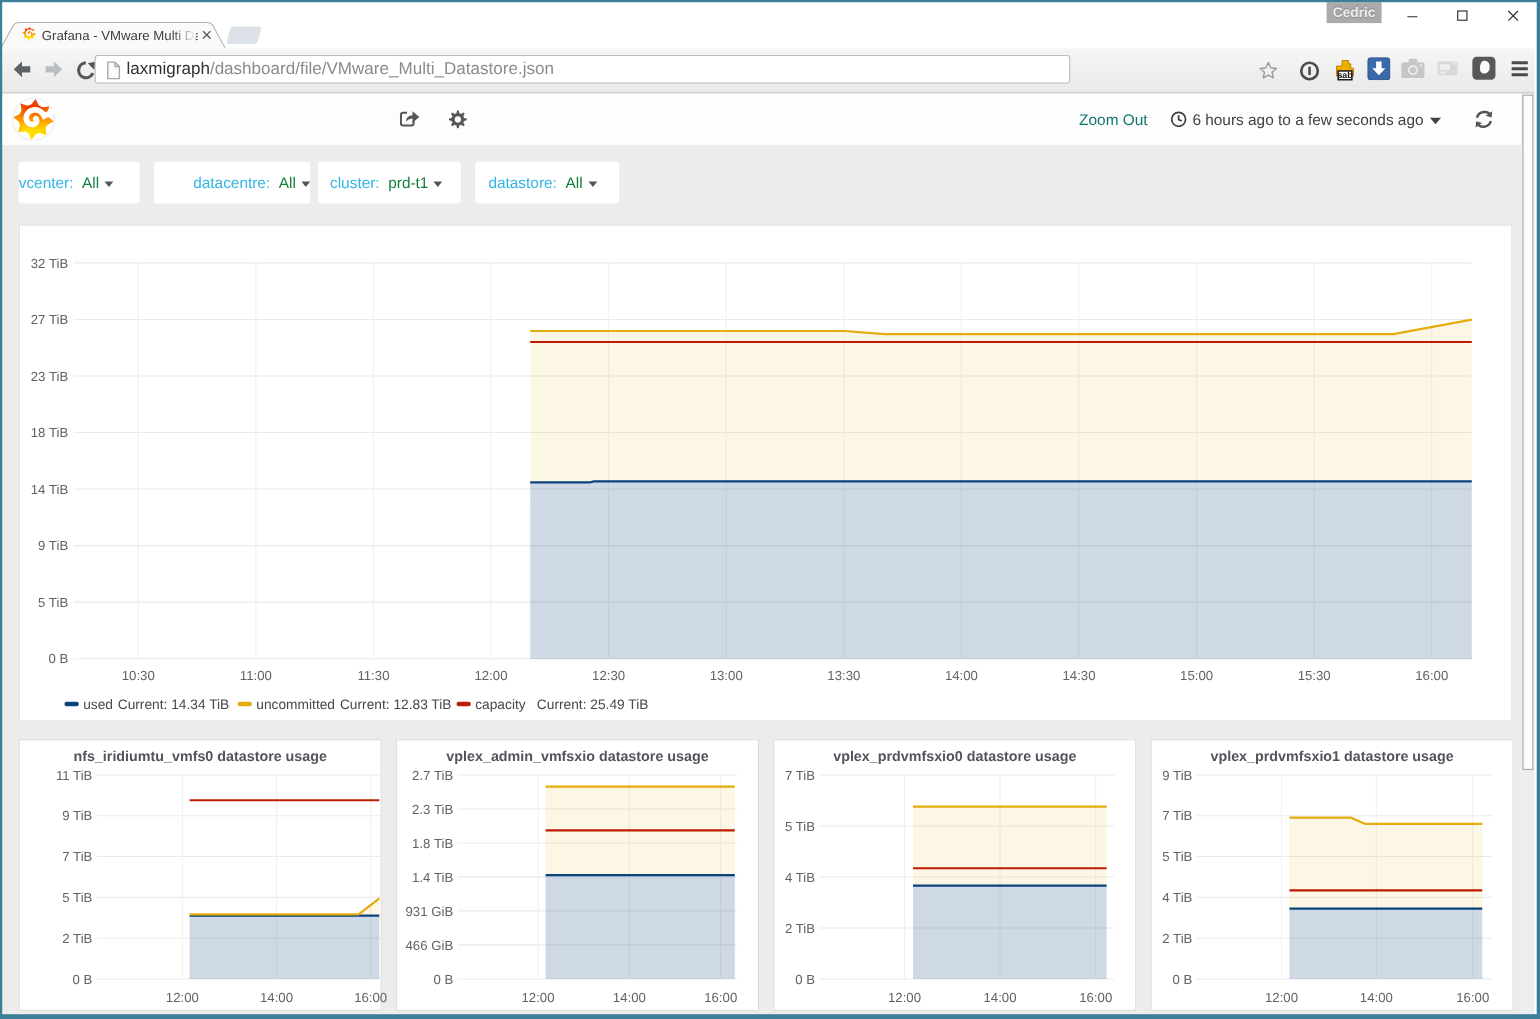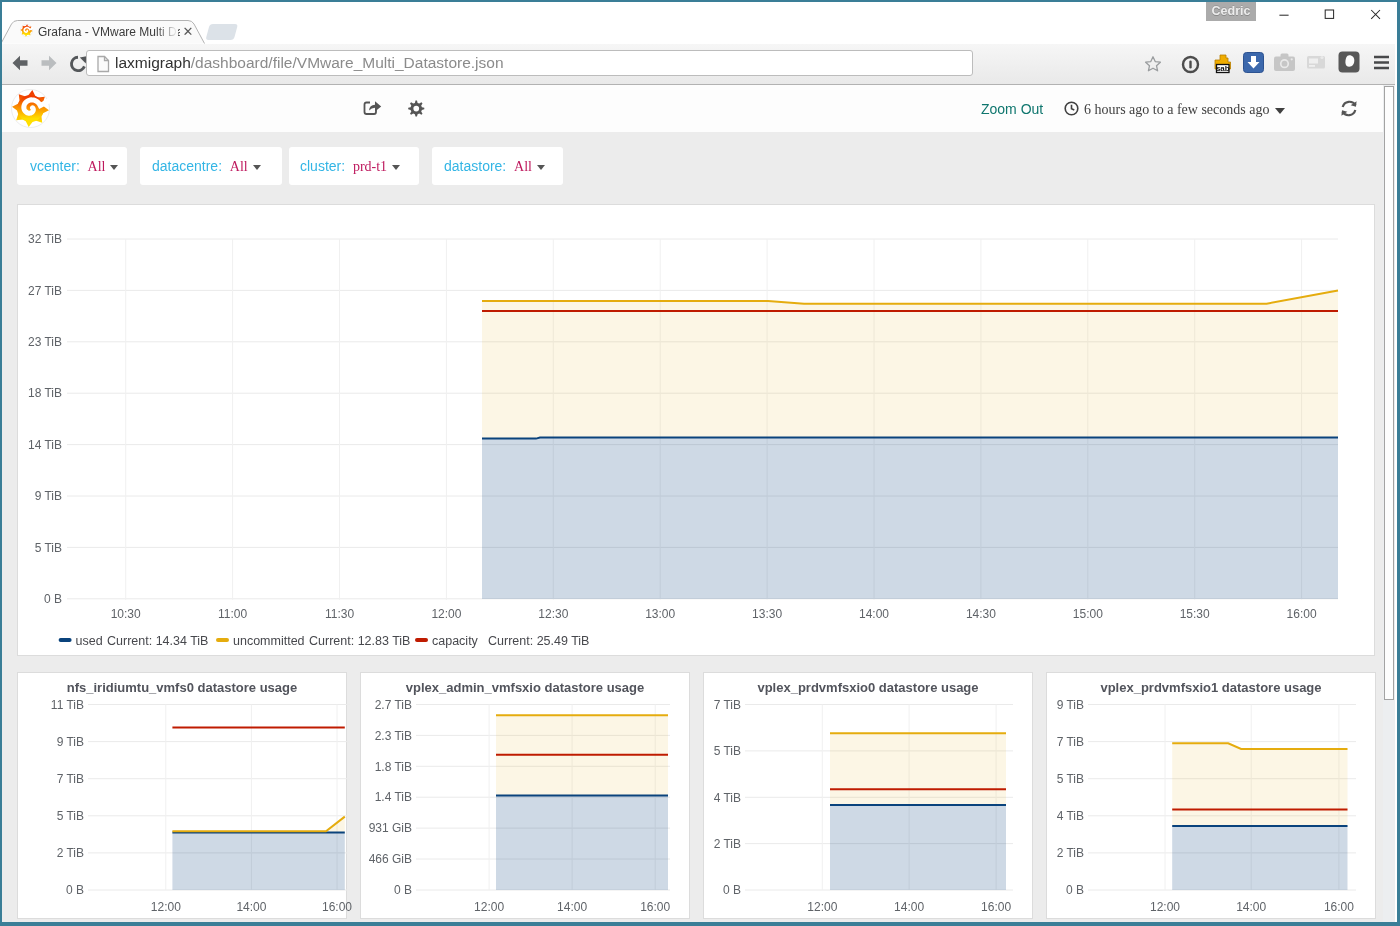--- a/index.html
+++ b/index.html
@@ -24,26 +24,26 @@
 
 #page { position:absolute; left:0; top:85px; width:1383px; height:837px; background:#ececec; overflow:hidden; }
 #gheader { position:absolute; left:0; top:0; width:1383px; height:47px; background:#fdfdfd; }
 #glogo { position:absolute; left:11px; top:4px; width:39px; height:39px; }
 #dashbtn { position:absolute; left:72px; top:7px; width:257px; height:31px; background:#e2e2e2; border-radius:2px; }
 #dashbtn .grid { position:absolute; left:11px; top:7px; width:17px; height:17px; }
 #dashbtn .txt { position:absolute; left:43px; top:6px; font-size:15px; color:#3f3f3f; }
 #dashbtn .car { position:absolute; left:235px; top:19px; width:0; height:0; border-left:6px solid transparent; border-right:6px solid transparent; border-top:6px solid #9a9a9a; }
 .hicon { position:absolute; top:15px; }
 #zoomout { position:absolute; left:981px; top:16px; font-size:14px; color:#0f766e;text-align:right; }
-#timepick { position:absolute; left:1064px; top:16px; font-size:14px; color:#404040;font-family:Liberation Serif, serif; }
+#timepick { position:absolute; left:1064px; top:16px; font-size:14px; color:#404040; }
 #timepick .car { display:inline-block; width:0; height:0; border-left:5px solid transparent; border-right:5px solid transparent; border-top:6px solid #404040; margin-left:6px; vertical-align:middle; }
 
 .fbtn { position:absolute; top:62px; height:38px; background:#fff; border-radius:3px; font-size:14px; line-height:38px; white-space:nowrap; }
 .fbtn .lab { color:#33b5e5; }
-.fbtn .val { color:#be185d;font-family:Liberation Serif, serif; }
+.fbtn .val { color:#15803d; }
 .fbtn .car { display:inline-block; width:0; height:0; border-left:4px solid transparent; border-right:4px solid transparent; border-top:5px solid #555; margin-left:5px; vertical-align:middle; }
 
 .panel { position:absolute; background:#fff; border:1px solid #dcdcdc; }
 #pmain { left:17px; top:119px; width:1358px; height:452px; }
 .prow { top:587px; width:330px; height:247px; }
 #p1 { left:17px;padding-left:23px; } #p2 { left:360px; } #p3 { left:703px; } #p4 { left:1046px; }
 .ptitle { position:absolute; left:0; right:0; top:7px; text-align:center; font-size:13px; font-weight:bold; color:#52545c; }
 svg text { font-family:"Liberation Sans", sans-serif; }
 
 #sbar { position:absolute; left:1383px; top:85px; width:12px; height:837px; background:#eceef0; }
@@ -170,22 +170,22 @@
             <circle cx="7.5" cy="7.5" r="6.3" fill="none" stroke="#404040" stroke-width="1.6"></circle>
             <path d="M7.5,3.8 V7.8 L10.3,9" stroke="#404040" stroke-width="1.6" fill="none"></path>
           </svg>6 hours ago to a few seconds ago<span class="car"></span></div>
       <svg class="hicon" style="left:1340px" width="18" height="17" viewBox="0 0 18 17">
           <path d="M15.5,5.2 A7,7 0 0 0 2.7,7" fill="none" stroke="#555" stroke-width="2.2"></path>
           <path d="M16.6,1.2 L16,6.8 L10.6,5.2 Z" fill="#555"></path>
           <path d="M2.5,11.8 A7,7 0 0 0 15.3,10" fill="none" stroke="#555" stroke-width="2.2"></path>
           <path d="M1.4,15.8 L2,10.2 L7.4,11.8 Z" fill="#555"></path>
         </svg>
     </div>
-    <div class="fbtn" style="left:17px; width:110px;"><span class="lab" style="margin-left:13px">vcenter:</span>&nbsp;&nbsp;<span class="val">All</span><span class="car"></span></div>
-    <div class="fbtn" style="left:140px; width:142px;"><span class="lab" style="margin-left:12px">datacentre:</span>&nbsp;&nbsp;<span class="val">All</span><span class="car"></span></div>
+    <div class="fbtn" style="left:17px; width:110px;"><span class="lab" style="">vcenter:</span>&nbsp;&nbsp;<span class="val">All</span><span class="car"></span></div>
+    <div class="fbtn" style="left:140px; width:142px;text-align:right;"><span class="lab" style="margin-left:12px">datacentre:</span>&nbsp;&nbsp;<span class="val">All</span><span class="car"></span></div>
     <div class="fbtn" style="left:289px; width:130px;"><span class="lab" style="margin-left:11px">cluster:</span>&nbsp;&nbsp;<span class="val">prd-t1</span><span class="car"></span></div>
     <div class="fbtn" style="left:432px; width:131px;"><span class="lab" style="margin-left:12px">datastore:</span>&nbsp;&nbsp;<span class="val">All</span><span class="car"></span></div>
     <div class="panel" id="pmain">
       <svg id="csvg" width="1356" height="450" viewBox="0 0 1356 450">
 <line x1="49" y1="34.0" x2="1320" y2="34.0" stroke="#eaeaea" stroke-width="1"></line>
 <line x1="49" y1="85.4" x2="1320" y2="85.4" stroke="#eaeaea" stroke-width="1"></line>
 <line x1="49" y1="136.8" x2="1320" y2="136.8" stroke="#eaeaea" stroke-width="1"></line>
 <line x1="49" y1="188.2" x2="1320" y2="188.2" stroke="#eaeaea" stroke-width="1"></line>
 <line x1="49" y1="239.6" x2="1320" y2="239.6" stroke="#eaeaea" stroke-width="1"></line>
 <line x1="49" y1="291.0" x2="1320" y2="291.0" stroke="#eaeaea" stroke-width="1"></line>

